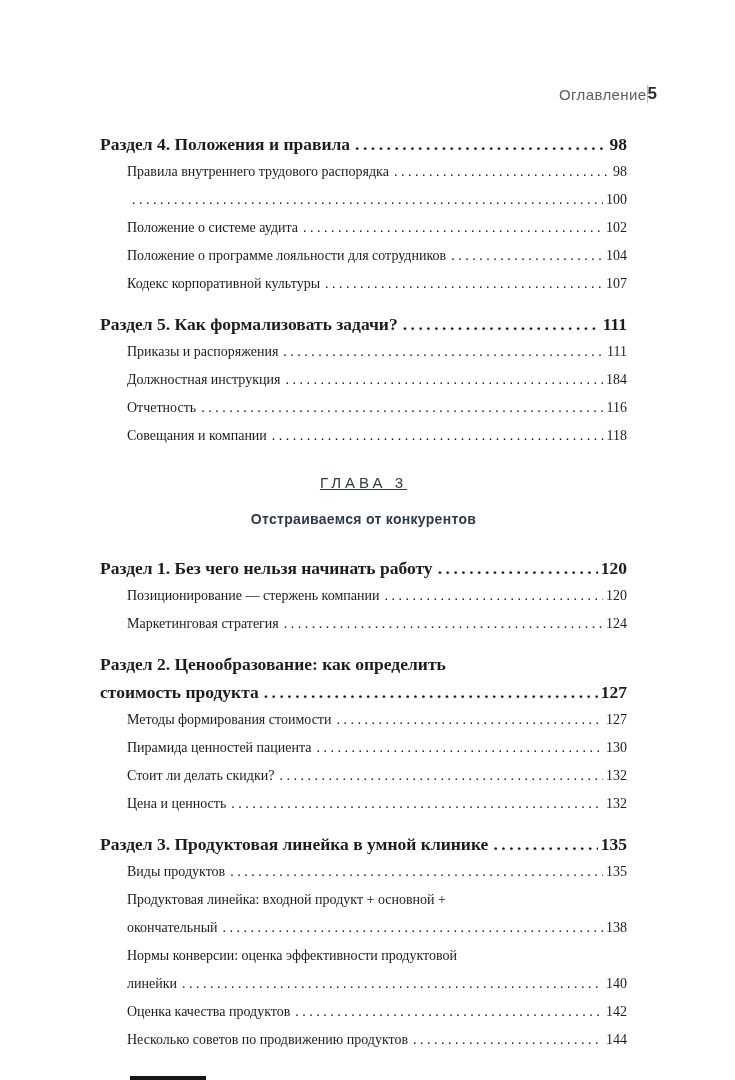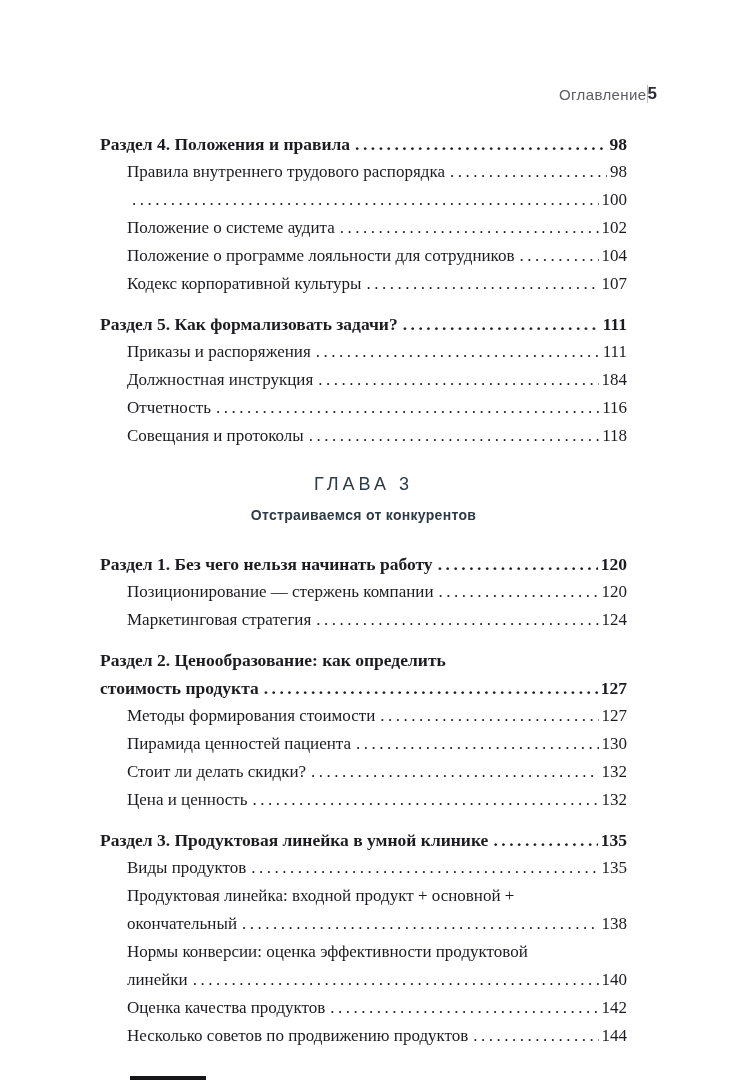--- a/index.html
+++ b/index.html
@@ -27,21 +27,21 @@
   .header-page { font-size: 17px; font-weight: bold; color: #2b2b33; }
 
   
   main.toc {
     position: absolute;
     top: 130px;
     left: 100px;
     right: 108px;
   }
   .toc-block { margin-bottom: 12px; }
-  .toc-entry { font-size: 17px; }
+  .toc-entry { font-size: 14px; }
   .toc-entry.section { font-weight: bold; font-size: 17.5px; }
   .toc-entry.item { padding-left: 27px; }
   .toc-line, .toc-cont { line-height: 28px; }
   .toc-line { display: flex; align-items: baseline; }
   .toc-text { white-space: nowrap; }
   .leader {
     flex: 1 1 auto;
     min-width: 18px;
     overflow: hidden;
     white-space: nowrap;
@@ -54,23 +54,24 @@
   .toc-page { white-space: nowrap; text-align: right; }
 
   
   .chapter-block {
     text-align: center;
     margin: 24px 0 22px;
     font-family: "Liberation Sans", "DejaVu Sans", sans-serif;
     color: var(--heading, #2e3a46);
   }
   .chapter-kicker {
-    font-size: 18px;
+    font-size: 15px;
     letter-spacing: 4px;
-    margin-bottom: 8px;
+    margin-bottom: 16px;
+    text-decoration: underline;
   }
   .chapter-title-line {
     font-size: 14px;
     font-weight: bold;
     line-height: 25px;
     letter-spacing: 0.3px;
   }
 
   
   .scan-artifact {
@@ -159,21 +160,21 @@
       </div>
       <div class="toc-entry item">
         <div class="toc-line">
           <span class="toc-text">Отчетность</span>
           <span class="leader"></span>
           <span class="toc-page">116</span>
         </div>
       </div>
       <div class="toc-entry item">
         <div class="toc-line">
-          <span class="toc-text">Совещания и протоколы</span>
+          <span class="toc-text">Совещания и компании</span>
           <span class="leader"></span>
           <span class="toc-page">118</span>
         </div>
       </div>
     </section>
     <section class="chapter-block">
       <div class="chapter-kicker">ГЛАВА 3</div>
       <div class="chapter-title-line">Отстраиваемся от конкурентов</div>
     </section>
     <section class="toc-block">

